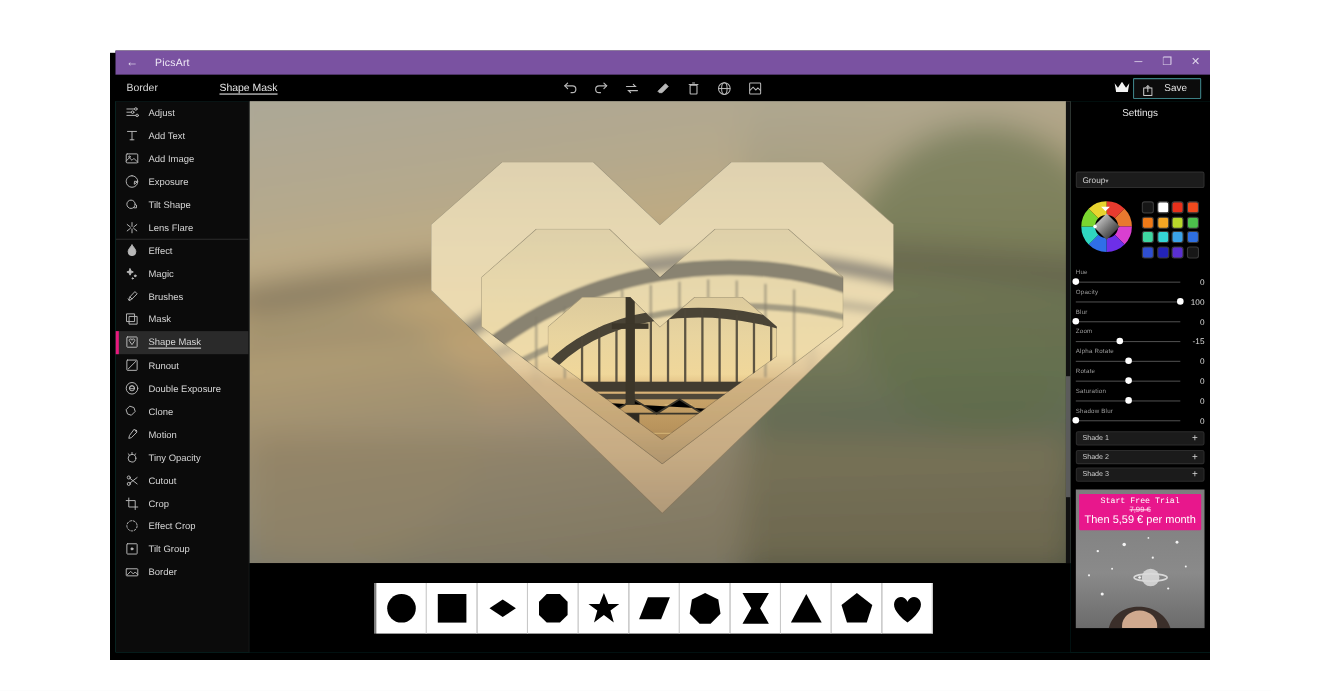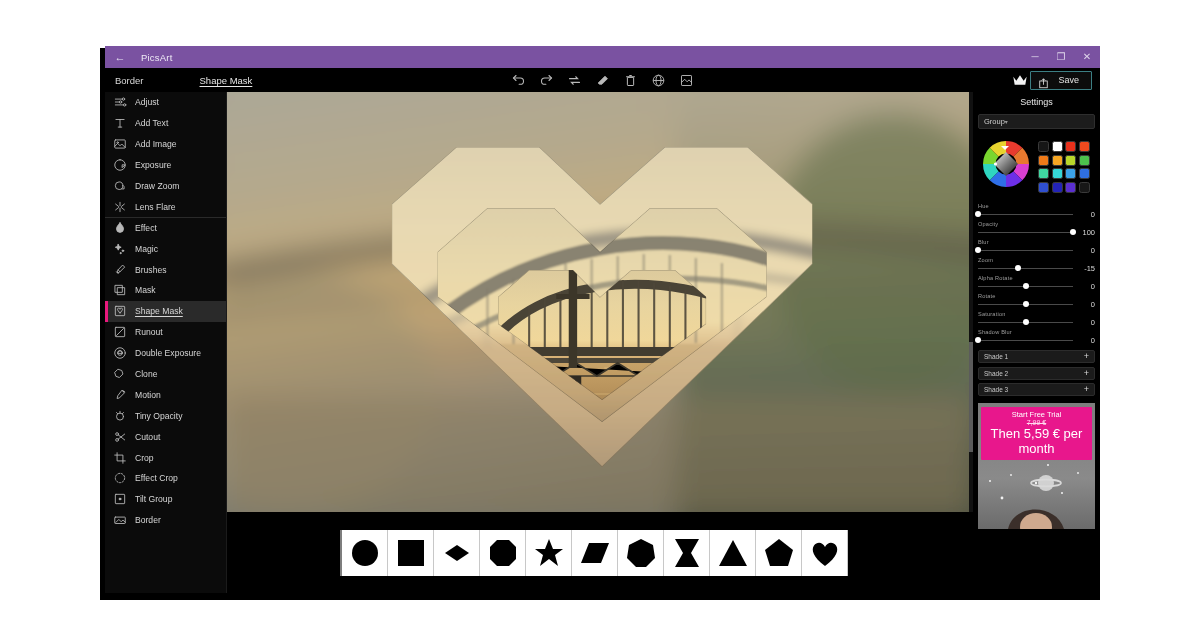--- a/index.html
+++ b/index.html
@@ -134,21 +134,21 @@
 
   
   #settings {
     width: 127px; flex: 0 0 127px; background: #000; padding: 0 5px;
     display: flex; flex-direction: column; overflow: hidden;
   }
   #settings-title { color: #e8e8e8; font-size: 9px; text-align: center; padding: 5px 0 7px; }
   #group-select {
     height: 15px; background: #1c1c1c; border: 1px solid #2e2e2e; border-radius: 2px;
     display: flex; align-items: center; justify-content: flex-start;
-    padding: 0 5px; margin-bottom: 9px;
+    padding: 0 5px; margin-bottom: 9px; margin-top: 42px;
   }
   #group-select .gl { color: #cfcfcf; font-size: 7.5px; }
   #group-select .ar { color: #9a9a9a; font-size: 6px; }
 
   #colorrow { display: flex; gap: 6px; margin-bottom: 10px; padding-left: 2px; }
   #wheelwrap { width: 52px; height: 52px; position: relative; }
   #wheelwrap svg { width: 52px; height: 52px; display: block; }
   #swatches { display: grid; grid-template-columns: repeat(4, 11px); grid-auto-rows: 11px; gap: 2.5px; align-content: start; padding-top: 3px; }
   .sw { width: 11px; height: 11px; border-radius: 2.5px; border: 1px solid #3a3a3a; }
 
@@ -168,23 +168,23 @@
   .shade-row .sl { color: #cacaca; font-size: 6.5px; }
   .shade-row .plus { color: #d8d8d8; font-size: 9px; line-height: 1; }
 
   
   #promo { margin-top: 7px; position: relative; height: 126px; overflow: hidden; background: #6f6f6f; }
   #promo .sky { position: absolute; inset: 0; }
   #promo .banner {
     position: absolute; left: 3px; right: 3px; top: 4px;
     background: #e8178c; padding: 3px 2px 4px; text-align: center; border-radius: 1px;
   }
-  #promo .t1 { color: #fff; font-size: 7.5px; }
+  #promo .t1 { color: #fff; font-size: 7.5px; font-family: Liberation Mono, monospace; }
   #promo .t2 { color: #ffd9ee; font-size: 7px; text-decoration: line-through; }
-  #promo .t3 { color: #fff; font-size: 13px; }
+  #promo .t3 { color: #fff; font-size: 10px; }
 
   
   #scrollsliver {
     position: absolute; right: 0; top: 0; width: 4px; height: 420px; background: #111;
   }
   #scrollsliver i { position: absolute; left: 0; top: 250px; width: 4px; height: 110px; background: #5b5b5b; display: block; }
 </style>
 </head>
 <body>
 
@@ -312,21 +312,21 @@
             </span>
             <span class="tl">Exposure</span>
           </div>
           <div class="tool">
             <span class="ic">
               <svg viewBox="0 0 24 24" fill="none" stroke="#d8d8d8" stroke-width="1.5" stroke-linecap="round" stroke-linejoin="round">
                 <circle cx="10.5" cy="11.5" r="6.5"></circle>
                 <path d="M15 17h4v-4"></path>
               </svg>
             </span>
-            <span class="tl">Draw Zoom</span>
+            <span class="tl">Tilt Shape</span>
           </div>
           <div class="tool">
             <span class="ic">
               <svg viewBox="0 0 24 24" fill="none" stroke="#d8d8d8" stroke-width="1.5" stroke-linecap="round" stroke-linejoin="round">
                 <path d="M12 4v6M12 14v6M4.5 7l5 4M14.5 13l5 4M19.5 7l-5 4M9.5 13l-5 4"></path>
               </svg>
             </span>
             <span class="tl">Lens Flare</span>
           </div>
           <div class="tool sep">

